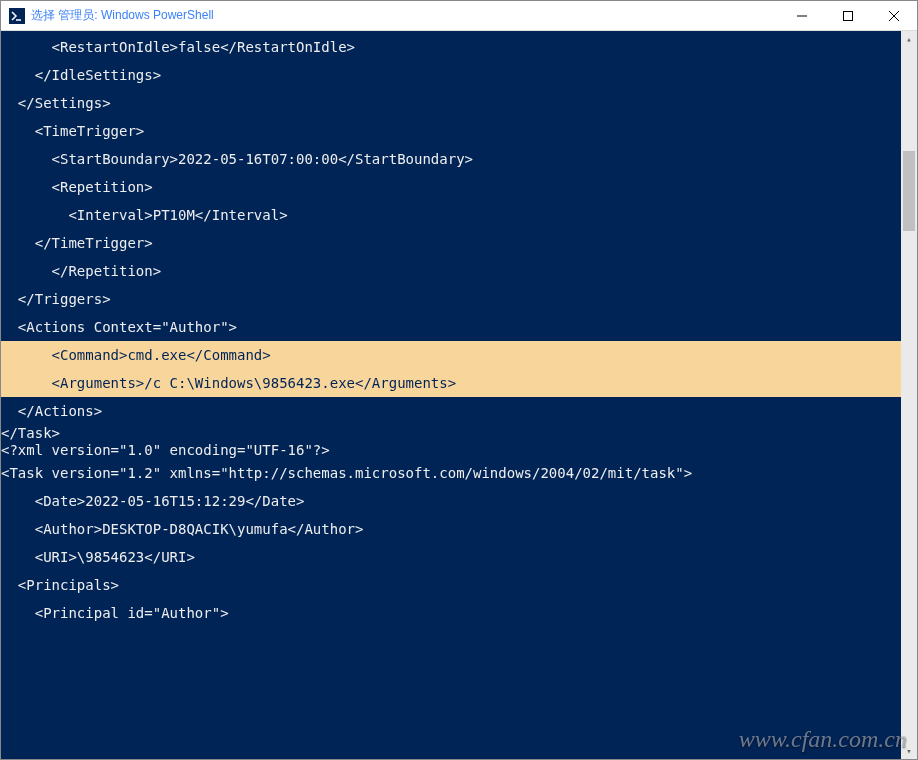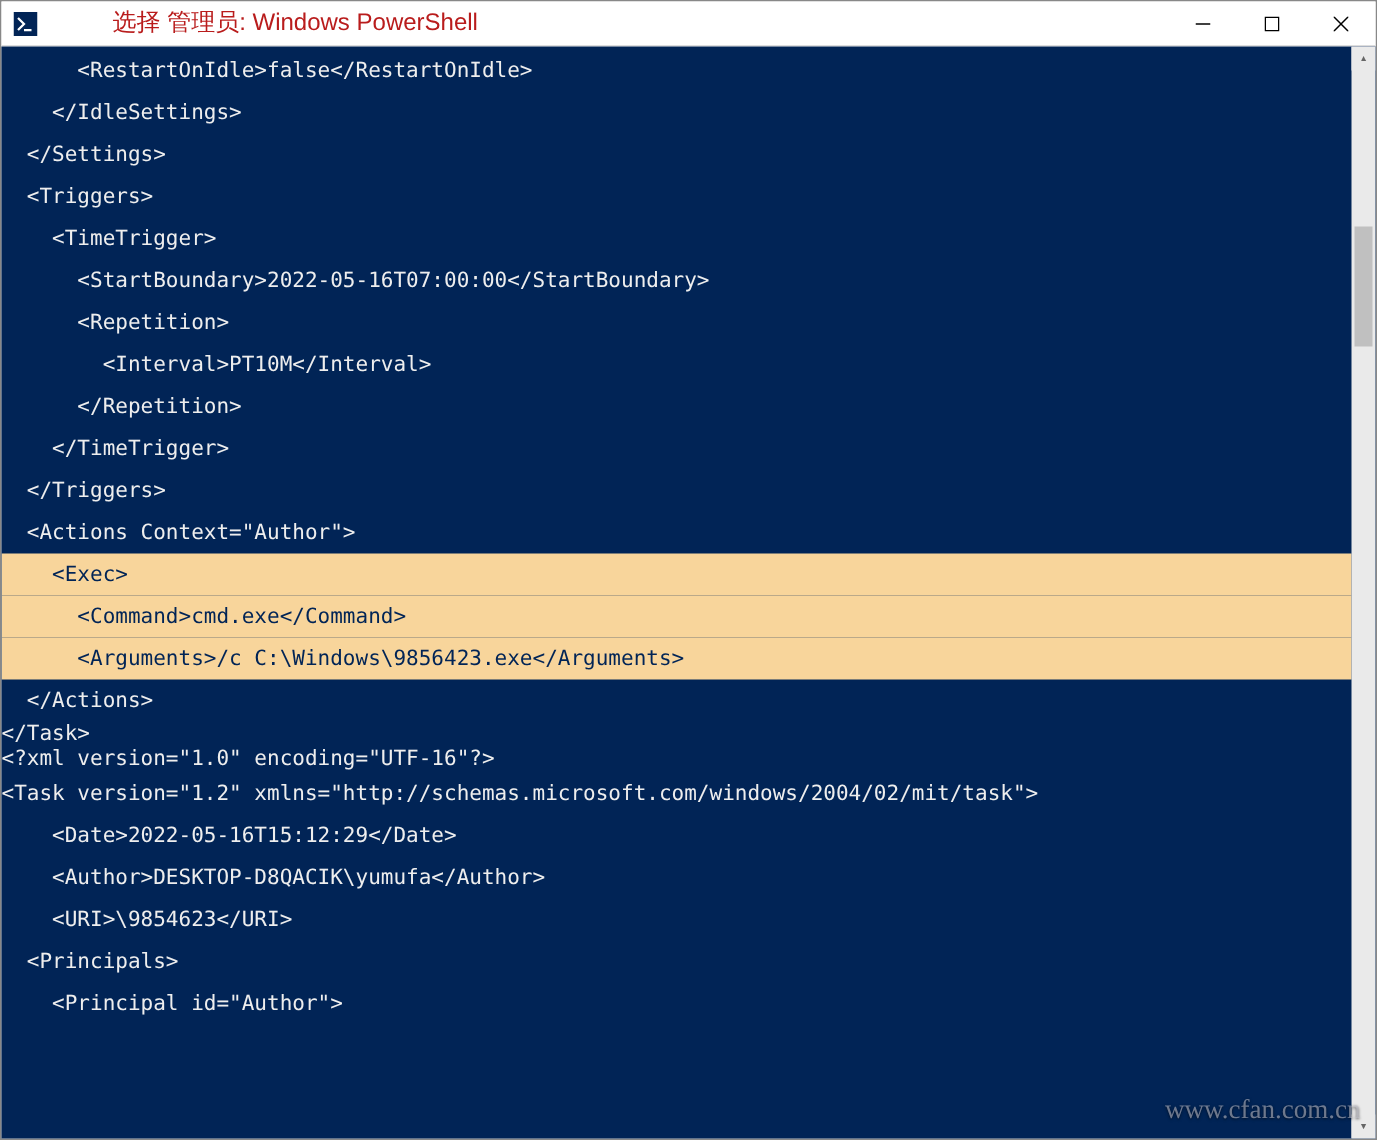--- a/index.html
+++ b/index.html
@@ -1,28 +1,28 @@
 <!DOCTYPE html>
 <html><head>
 <meta charset="utf-8">
 <style>
 * { margin: 0; padding: 0; box-sizing: border-box; }
 body { font-family: "Segoe UI", Tahoma, sans-serif; background: #f0f0f0; width: 918px; height: 760px; overflow: hidden; }
 .window { width: 918px; height: 760px; background: #fff; border: 1px solid #888; display: flex; flex-direction: column; }
 .titlebar { height: 30px; background: #fff; display: flex; align-items: center; border-bottom: 1px solid #ddd; }
 .titlebar-icon { width: 16px; height: 16px; margin: 0 6px 0 8px; display: flex; align-items: center; justify-content: center; }
 .titlebar-icon svg { width: 16px; height: 16px; }
-.titlebar-title { font-size: 16px; color: #b91c1c; flex: 1; margin-left: 44px; }
+.titlebar-title { font-size: 12px; color: #3b82f6; flex: 1; }
 .titlebar-controls { display: flex; }
 .ctl { width: 46px; height: 30px; display: flex; align-items: center; justify-content: center; cursor: pointer; }
 .ctl svg { width: 10px; height: 10px; stroke: #000; stroke-width: 1; fill: none; }
 .terminal { flex: 1; background: #012456; color: #eeeeee; font-family: "NSimSun", "SimSun", "Consolas", monospace; font-size: 14px; line-height: 28px; overflow: hidden; position: relative; padding: 2px 16px 0 0; }
 .terminal .row { white-space: pre; padding: 0; }
 .terminal .hl { background: #f8d59b; color: #012456; }
-.watermark { position: absolute; right: 10px; bottom: 6px; color: rgba(200,200,210,0.55); font-family: Georgia, serif; font-size: 18px; text-shadow: 0 1px 2px rgba(0,0,0,0.6); pointer-events: none; }
+.watermark { position: absolute; right: 10px; bottom: 6px; color: rgba(200,200,210,0.55); font-style: italic; font-family: Georgia, serif; font-size: 24px; text-shadow: 0 1px 2px rgba(0,0,0,0.6); pointer-events: none; }
 .scrollbar { position: absolute; right: 0; top: 0; bottom: 0; width: 16px; background: #eaeaea; }
 .scrollthumb { position: absolute; left: 2px; right: 2px; top: 120px; height: 80px; background: #c0c0c0; }
 .scrollbtn { position: absolute; left: 0; right: 0; height: 16px; background: #eaeaea; display:flex; align-items:center; justify-content:center; font-size:9px; color:#666; }
 .scrollbtn.up { top:0; } .scrollbtn.down { bottom:0; }
 </style>
 </head>
 <body>
 
 <div class="window">
   <div class="titlebar">
@@ -51,30 +51,28 @@
             <line x1="10" y1="0" x2="0" y2="10"></line>
           </svg>
         </div>
     </div>
   </div>
 
   <div class="terminal">
     <div class="row">      &lt;RestartOnIdle&gt;false&lt;/RestartOnIdle&gt;</div>
     <div class="row">    &lt;/IdleSettings&gt;</div>
     <div class="row">  &lt;/Settings&gt;</div>
-    <div class="row">  &lt;Triggers&gt;</div>
     <div class="row">    &lt;TimeTrigger&gt;</div>
     <div class="row">      &lt;StartBoundary&gt;2022-05-16T07:00:00&lt;/StartBoundary&gt;</div>
     <div class="row">      &lt;Repetition&gt;</div>
     <div class="row">        &lt;Interval&gt;PT10M&lt;/Interval&gt;</div>
+    <div class="row">    &lt;/TimeTrigger&gt;</div>
     <div class="row">      &lt;/Repetition&gt;</div>
-    <div class="row">    &lt;/TimeTrigger&gt;</div>
     <div class="row">  &lt;/Triggers&gt;</div>
     <div class="row">  &lt;Actions Context="Author"&gt;</div>
-    <div class="row hl">    &lt;Exec&gt;</div>
     <div class="row hl">      &lt;Command&gt;cmd.exe&lt;/Command&gt;</div>
     <div class="row hl">      &lt;Arguments&gt;/c C:\Windows\9856423.exe&lt;/Arguments&gt;</div>
     <div class="row">  &lt;/Actions&gt;</div>
     <div class="row" style="line-height:17px">&lt;/Task&gt;</div>
     <div class="row" style="line-height:17px">&lt;?xml version="1.0" encoding="UTF-16"?&gt;</div>
     <div class="row" style="line-height:17px"></div>
     <div class="row">&lt;Task version="1.2" xmlns="http://schemas.microsoft.com/windows/2004/02/mit/task"&gt;</div>
     <div class="row">    &lt;Date&gt;2022-05-16T15:12:29&lt;/Date&gt;</div>
     <div class="row">    &lt;Author&gt;DESKTOP-D8QACIK\yumufa&lt;/Author&gt;</div>
     <div class="row">    &lt;URI&gt;\9854623&lt;/URI&gt;</div>

